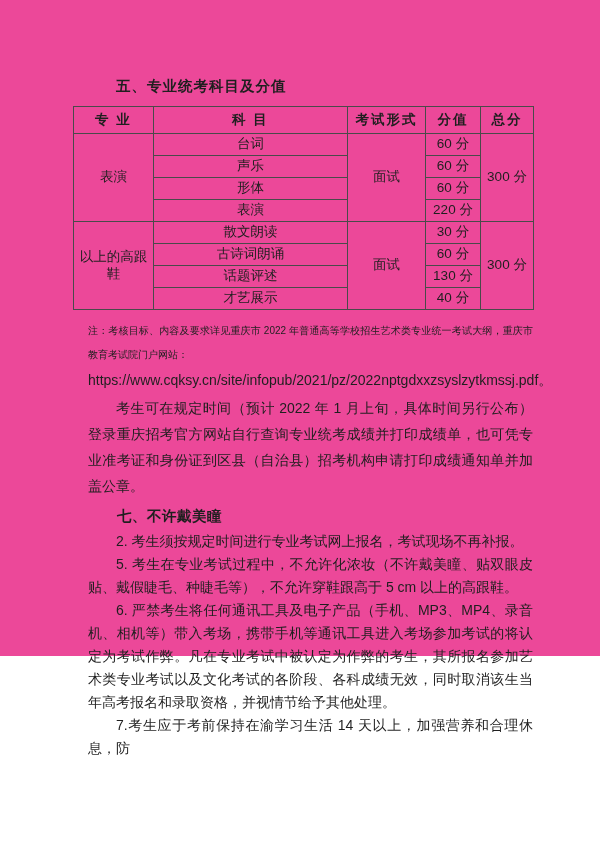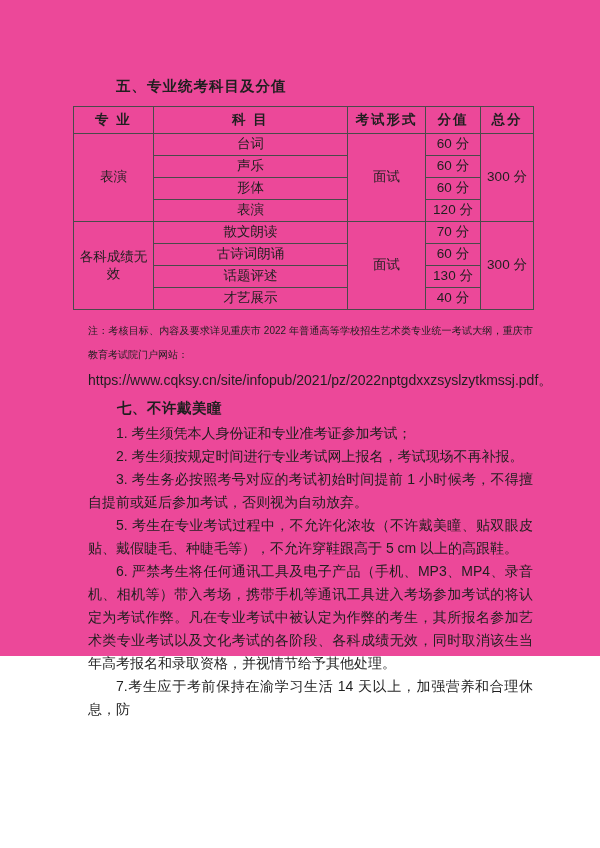--- a/index.html
+++ b/index.html
@@ -133,27 +133,27 @@
     <tr>
       <td class="subject-cell">声乐</td>
       <td class="score-cell">60 分</td>
     </tr>
     <tr>
       <td class="subject-cell">形体</td>
       <td class="score-cell">60 分</td>
     </tr>
     <tr>
       <td class="subject-cell">表演</td>
-      <td class="score-cell">120 分</td>
+      <td class="score-cell">220 分</td>
     </tr>
     <tr>
-      <td rowspan="4" class="major-cell">各科成绩无效</td>
+      <td rowspan="4" class="major-cell">以上的高跟鞋</td>
       <td class="subject-cell">散文朗读</td>
       <td rowspan="4" class="form-cell">面试</td>
-      <td class="score-cell">70 分</td>
+      <td class="score-cell">30 分</td>
       <td rowspan="4" class="total-cell">300 分</td>
     </tr>
     <tr>
       <td class="subject-cell">古诗词朗诵</td>
       <td class="score-cell">60 分</td>
     </tr>
     <tr>
       <td class="subject-cell">话题评述</td>
       <td class="score-cell">130 分</td>
     </tr>
@@ -162,26 +162,25 @@
       <td class="score-cell">40 分</td>
     </tr>
   </tbody>
     </table>
 
   <div class="text-block">
 
     <p class="note-para">注：考核目标、内容及要求详见重庆市 2022 年普通高等学校招生艺术类专业统一考试大纲，重庆市教育考试院门户网站：</p>
     <p class="note-url">https://www.cqksy.cn/site/infopub/2021/pz/2022nptgdxxzsyslzytkmssj.pdf。</p>
 
+    <p class="body-para">考生可在规定时间（预计 2022 年 1 月上旬，具体时间另行公布）登录重庆招考官方网站自行查询专业统考成绩并打印成绩单，也可凭专业准考证和身份证到区县（自治县）招考机构申请打印成绩通知单并加盖公章。</p>
 
     <p class="sec-heading">七、不许戴美瞳</p>
 
     <div class="notice-list">
-      <p class="notice-item">1. 考生须凭本人身份证和专业准考证参加考试；</p>
       <p class="notice-item">2. 考生须按规定时间进行专业考试网上报名，考试现场不再补报。</p>
-      <p class="notice-item">3. 考生务必按照考号对应的考试初始时间提前 1 小时候考，不得擅自提前或延后参加考试，否则视为自动放弃。</p>
       <p class="notice-item">5. 考生在专业考试过程中，不允许化浓妆（不许戴美瞳、贴双眼皮贴、戴假睫毛、种睫毛等），不允许穿鞋跟高于 5 cm 以上的高跟鞋。</p>
       <p class="notice-item">6. 严禁考生将任何通讯工具及电子产品（手机、MP3、MP4、录音机、相机等）带入考场，携带手机等通讯工具进入考场参加考试的将认定为考试作弊。凡在专业考试中被认定为作弊的考生，其所报名参加艺术类专业考试以及文化考试的各阶段、各科成绩无效，同时取消该生当年高考报名和录取资格，并视情节给予其他处理。</p>
       <p class="notice-item">7.考生应于考前保持在渝学习生活 14 天以上，加强营养和合理休息，防</p>
     </div>
 
   </div>
 </div>
 
 </body></html>

